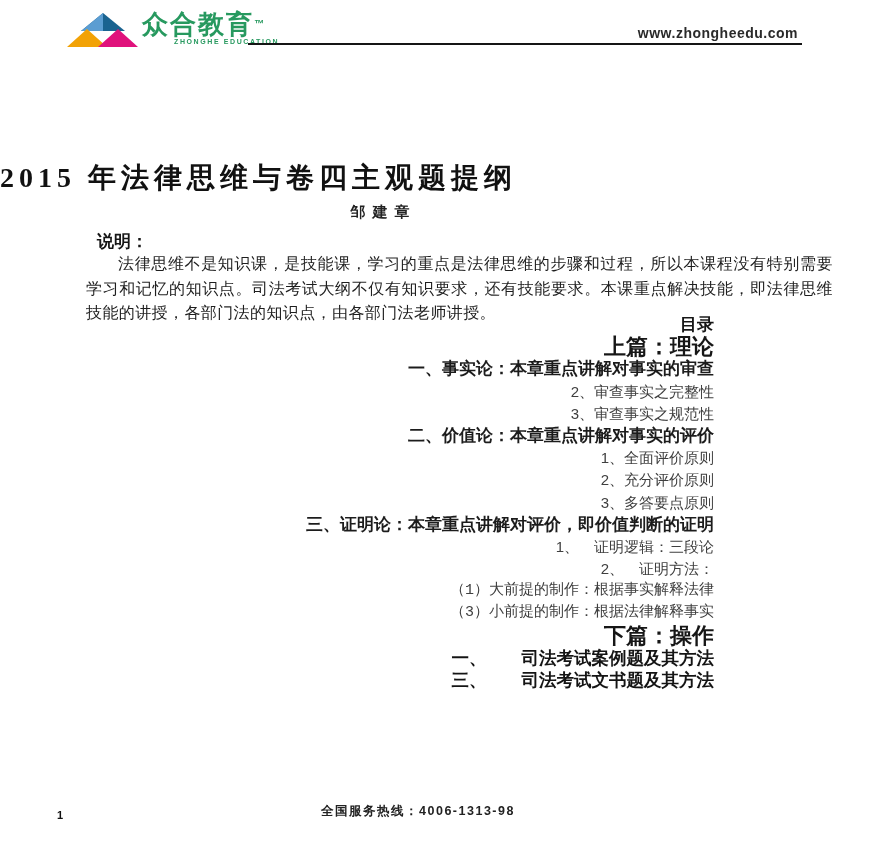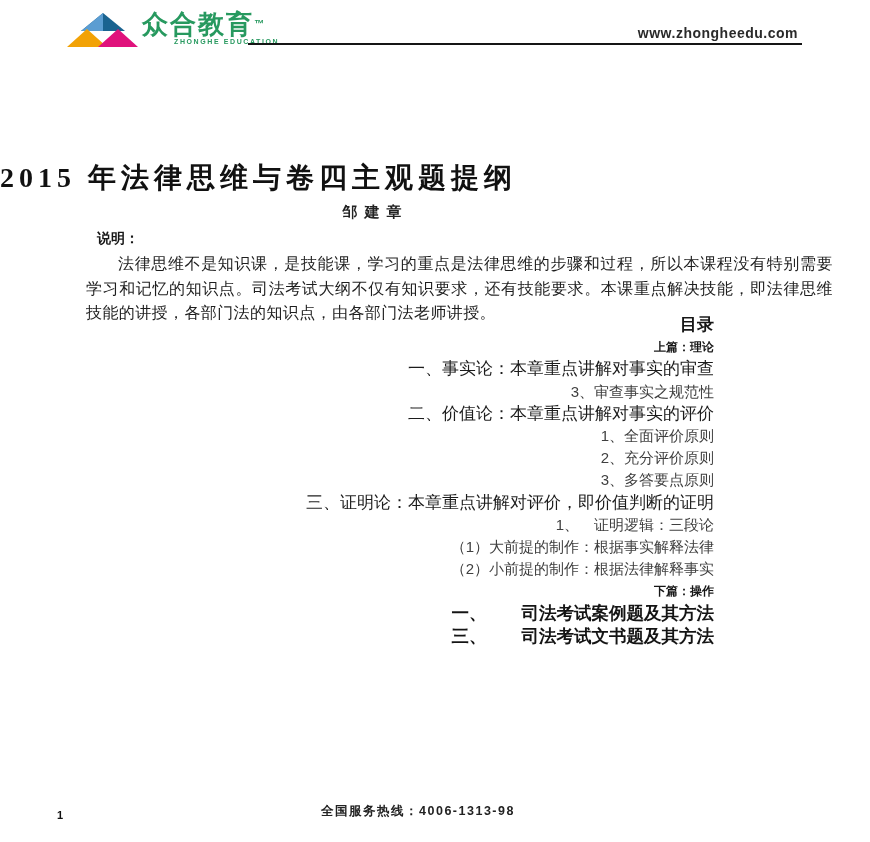--- a/index.html
+++ b/index.html
@@ -16,39 +16,39 @@
   .brand-en { font-size:7px; color:#27995f; letter-spacing:1.6px; margin-top:1px; padding-left:32px; font-weight:bold; }
   .header-rule { position:absolute; left:248px; top:43px; width:554px; height:0; border-bottom:2px solid #151515; }
   .website { position:absolute; top:25px; right:72px; font-size:14px; font-weight:bold; color:#2a2a2a; letter-spacing:0.5px; }
   
   .doc-title {
     position:absolute; top:159px; left:0; width:870px; text-align:left;
     font-family:"Liberation Serif","DejaVu Serif",serif;
     font-size:28px; font-weight:bold; letter-spacing:5px; color:#111;
   }
   .doc-author {
-    position:absolute; top:203px; left:0; width:751px; text-align:center;
+    position:absolute; top:203px; left:8px; width:751px; text-align:center;
     font-size:15px; font-weight:bold; letter-spacing:7px; color:#222;
   }
   
-  .intro-heading { position:absolute; left:97px; top:230px; font-size:14px; font-weight:bold; color:#161616; }
+  .intro-heading { position:absolute; left:97px; top:230px; font-size:17px; font-weight:bold; color:#161616; }
   .intro-para {
     position:absolute; left:62px; top:252px; width:747px;
     font-size:16px; line-height:24.6px; text-indent:32px; text-align:justify;
     color:#1e1e1e; letter-spacing:0.4px;margin-left:24px;
   }
   
   .toc { position:absolute; left:0; top:314px; width:714px;text-align:right; }
   .toc-line { line-height:22.2px; height:22.2px; white-space:pre; }
   .lv-heading  { padding-left:112px; font-size:17px; font-weight:bold; color:#161616; }
-  .lv-part     { padding-left:109px; font-size:12px; font-weight:bold; color:#161616; }
-  .lv-section  { padding-left:68px; font-size:17px; font-weight:normal; color:#1c1c1c; }
+  .lv-part     { padding-left:109px; font-size:22px; font-weight:bold; color:#161616; }
+  .lv-section  { padding-left:68px; font-size:17px; font-weight:bold; color:#1c1c1c; }
   .lv-item     { padding-left:95px;  font-size:15px; color:#3f3f3f; }
   .lv-item2    { padding-left:88px;  font-size:15px; color:#3f3f3f; }
-  .lv-paren    { padding-left:99px;  font-size:15px; color:#3f3f3f; }
+  .lv-paren    { padding-left:99px;  font-size:15px; color:#3f3f3f;font-family:Liberation Mono, monospace; }
   .lv-bottom   {  font-size:17.5px; font-weight:bold; color:#141414; }
   
   .footer-hotline {
     position:absolute; top:803px; left:0; width:836px; text-align:center;
     font-size:12.5px; letter-spacing:1.5px; color:#222; font-weight:bold;
   }
   .page-number { position:absolute; left:57px; top:809px; font-size:11px; font-weight:bold; color:#111; }
 </style>
 </head>
 <body>
@@ -73,29 +73,31 @@
   <div class="doc-title">2015 年法律思维与卷四主观题提纲</div>
   <div class="doc-author">邹建章</div>
 
   <div class="intro-heading">说明：</div>
   <div class="intro-para">法律思维不是知识课，是技能课，学习的重点是法律思维的步骤和过程，所以本课程没有特别需要学习和记忆的知识点。司法考试大纲不仅有知识要求，还有技能要求。本课重点解决技能，即法律思维技能的讲授，各部门法的知识点，由各部门法老师讲授。</div>
 
   <div class="toc">
     <div class="toc-line lv-heading">目录</div>
     <div class="toc-line lv-part">上篇：理论</div>
     <div class="toc-line lv-section">一、事实论：本章重点讲解对事实的审查</div>
+    <div class="toc-line lv-item">2、审查事实之完整性</div>
     <div class="toc-line lv-item">3、审查事实之规范性</div>
     <div class="toc-line lv-section">二、价值论：本章重点讲解对事实的评价</div>
     <div class="toc-line lv-item2">1、全面评价原则</div>
     <div class="toc-line lv-item2">2、充分评价原则</div>
     <div class="toc-line lv-item2">3、多答要点原则</div>
     <div class="toc-line lv-section">三、证明论：本章重点讲解对评价，即价值判断的证明</div>
     <div class="toc-line lv-item2">1、　证明逻辑：三段论</div>
+    <div class="toc-line lv-item2">2、　证明方法：</div>
     <div class="toc-line lv-paren">（1）大前提的制作：根据事实解释法律</div>
-    <div class="toc-line lv-paren">（2）小前提的制作：根据法律解释事实</div>
+    <div class="toc-line lv-paren">（3）小前提的制作：根据法律解释事实</div>
     <div class="toc-line lv-part">下篇：操作</div>
     <div class="toc-line lv-bottom">一、　　司法考试案例题及其方法</div>
     <div class="toc-line lv-bottom">三、　　司法考试文书题及其方法</div>
   </div>
 
   <div class="footer-hotline">全国服务热线：4006-1313-98</div>
   <div class="page-number">1</div>
 
 </div>
 

